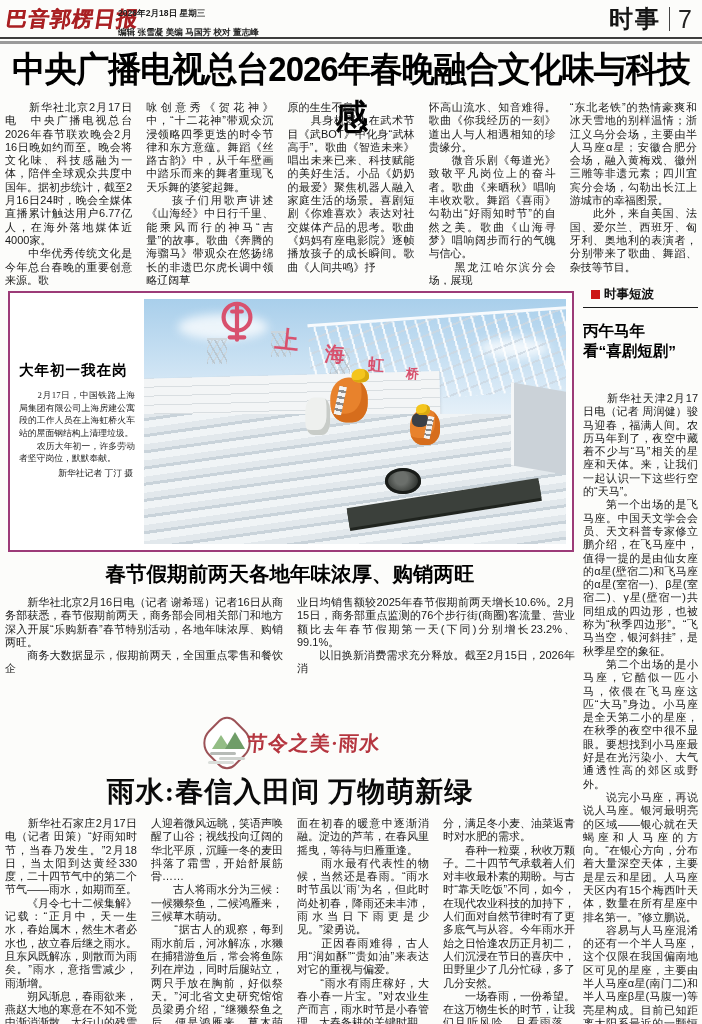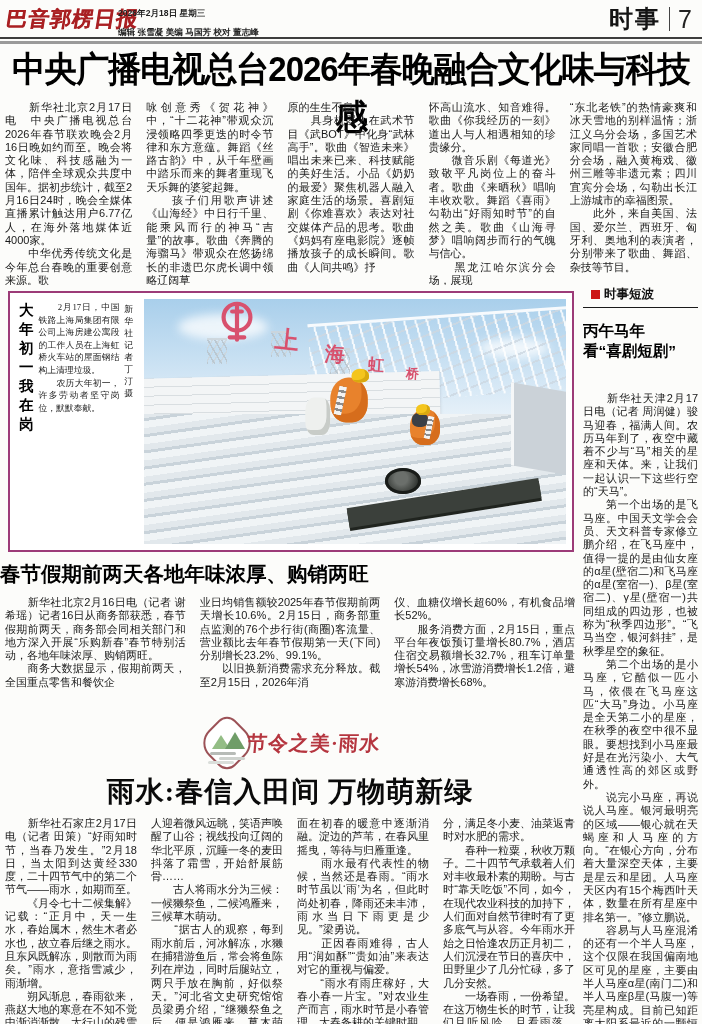--- a/index.html
+++ b/index.html
@@ -22,21 +22,21 @@
   .lead-headline{position:absolute;left:0;top:49px;width:702px;text-align:center;
     font-size:33px;font-weight:900;letter-spacing:-1px;color:#000;transform:scaleY(1.06)}
   .cols{position:absolute;display:flex;gap:14px}
   .cols>div{flex:1}
   .coltext{font-size:11px;line-height:13.3px;text-align:justify;white-space:pre-line;color:#191919;overflow:hidden}
   .lead-cols{left:5px;top:101px;width:692px;height:184px}
 
   
   .photo-box{position:absolute;left:8px;top:291px;width:566px;height:261px;background:#fff;
     border:2px solid #9c3b78;display:flex;padding:6px}
-  .caption{width:128px;display:flex;justify-content:center;padding:2px 9px 4px 3px}
+  .caption{width:128px;display:flex;flex-direction:column;justify-content:center;padding:2px 9px 4px 3px}
   .cap-title{font-size:14.5px;font-weight:900;letter-spacing:1px;margin-bottom:9px;color:#000}
   .cap-body{font-size:8.8px;line-height:12.6px;text-align:justify;white-space:pre-line;
     font-family:Liberation Serif, serif;color:#1c1c1c}
   .cap-credit{font-size:8.8px;font-family:"Liberation Serif",serif;text-align:right;margin-top:3px;padding-right:2px}
 
   .photo{flex:1;position:relative;overflow:hidden;background:linear-gradient(180deg,#a9cfeb 0%,#cfe4f4 30%,#ecf4fa 52%,#eef2f5 60%)}
   .ph-cloud{position:absolute;background:#fff;border-radius:50%;opacity:.75;filter:blur(5px)}
   .ph-truss{position:absolute;right:-6px;top:16px;width:62%;height:34%;opacity:.9;
     background:repeating-linear-gradient(78deg,rgba(255,255,255,.95) 0 2px,transparent 2px 11px),
                repeating-linear-gradient(-18deg,rgba(205,216,226,.9) 0 2px,transparent 2px 13px);
@@ -63,21 +63,21 @@
   .w-vest{position:absolute;left:2px;top:4px;width:16px;height:14px;background:#3a3f46;border-radius:40%}
   .w-sack{position:absolute;width:20px;height:30px;background:#eef0ee;border-radius:35%;
     box-shadow:inset -3px -4px 0 #c8ccc8}
   .ph-gutter{position:absolute;left:48%;top:79%;width:46%;height:8%;background:#3b403b;
     transform:rotate(-9deg);box-shadow:0 3px 0 #20241f}
   .ph-brush{position:absolute;left:57%;top:69%;width:36px;height:26px;border-radius:50%;
     background:radial-gradient(circle at 45% 40%,#6b6f6b 0 25%,#2e322e 70%);
     box-shadow:inset 0 0 0 3px #191c19}
 
   
-  .sec2-head{position:absolute;left:0;top:560px;width:580px;text-align:left;
+  .sec2-head{position:absolute;left:0;top:560px;width:580px;text-align:center;
     font-size:20.5px;font-weight:900;color:#000}
   .sec2-cols{left:5px;top:596px;width:570px;height:114px}
 
   
   .badge-row{position:absolute;left:5px;top:712px;width:570px;height:62px;
     display:flex;align-items:center;justify-content:center}
   .badge-icon{position:relative;width:56px;height:56px;flex:none}
   .bi-shape{position:absolute;inset:6px;border:2px solid #9c5257;background:#fff;
     border-radius:12px 18px 12px 18px;transform:rotate(45deg)}
   .bi-mtn{position:absolute;width:0;height:0;border-style:solid}
@@ -120,21 +120,21 @@
 <section class="cols lead-cols">
   <div class="coltext">　　新华社北京2月17日电　中央广播电视总台2026年春节联欢晚会2月16日晚如约而至。晚会将文化味、科技感融为一体，陪伴全球观众共度中国年。据初步统计，截至2月16日24时，晚会全媒体直播累计触达用户6.77亿人，在海外落地媒体近4000家。
 　　中华优秀传统文化是今年总台春晚的重要创意来源。歌</div>
   <div class="coltext">咏创意秀《贺花神》中，“十二花神”带观众沉浸领略四季更迭的时令节律和东方意蕴。舞蹈《丝路古韵》中，从千年壁画中踏乐而来的舞者重现飞天乐舞的婆娑起舞。
 　　孩子们用歌声讲述《山海经》中日行千里、能乘风而行的神马“吉量”的故事。歌曲《奔腾的海骝马》带观众在悠扬绵长的非遗巴尔虎长调中领略辽阔草</div>
   <div class="coltext">原的生生不息。
 　　具身机器人在武术节目《武BOT》中化身“武林高手”。歌曲《智造未来》唱出未来已来、科技赋能的美好生活。小品《奶奶的最爱》聚焦机器人融入家庭生活的场景。喜剧短剧《你难喜欢》表达对社交媒体产品的思考。歌曲《妈妈有座电影院》逐帧播放孩子的成长瞬间。歌曲《人间共鸣》抒</div>
   <div class="coltext">怀高山流水、知音难得。歌曲《你我经历的一刻》道出人与人相遇相知的珍贵缘分。
 　　微音乐剧《每道光》致敬平凡岗位上的奋斗者。歌曲《来晒秋》唱响丰收欢歌。舞蹈《喜雨》勾勒出“好雨知时节”的自然之美。歌曲《山海寻梦》唱响阔步而行的气魄与信心。
 　　黑龙江哈尔滨分会场，展现</div>
-  <div class="coltext">“东北老铁”的热情豪爽和冰天雪地的别样温情；浙江义乌分会场，多国艺术家同唱一首歌；安徽合肥分会场，融入黄梅戏、徽州三雕等非遗元素；四川宜宾分会场，勾勒出长江上游城市的幸福图景。
+  <div class="coltext">“东北老铁”的热情豪爽和冰天雪地的别样温情；浙江义乌分会场，主要由半人马座α星；安徽合肥分会场，融入黄梅戏、徽州三雕等非遗元素；四川宜宾分会场，勾勒出长江上游城市的幸福图景。
 　　此外，来自美国、法国、爱尔兰、西班牙、匈牙利、奥地利的表演者，分别带来了歌曲、舞蹈、杂技等节目。</div>
 </section>
 
 <section class="photo-box">
   <div class="caption">
     <div class="cap-title">大年初一我在岗</div>
     <div class="cap-body">　　2月17日，中国铁路上海局集团有限公司上海房建公寓段的工作人员在上海虹桥火车站的屋面钢结构上清理垃圾。
 　　农历大年初一，许多劳动者坚守岗位，默默奉献。</div>
     <div class="cap-credit">新华社记者 丁汀 摄</div>
   </div>
@@ -174,22 +174,20 @@
     <div class="ph-brush"></div>
   </div>
 </section>
 
 <h2 class="sec2-head">春节假期前两天各地年味浓厚、购销两旺</h2>
 <section class="cols sec2-cols">
   <div class="coltext">　　新华社北京2月16日电（记者 谢希瑶）记者16日从商务部获悉，春节假期前两天，商务部会同相关部门和地方深入开展“乐购新春”春节特别活动，各地年味浓厚、购销两旺。
 　　商务大数据显示，假期前两天，全国重点零售和餐饮企</div>
   <div class="coltext">业日均销售额较2025年春节假期前两天增长10.6%。2月15日，商务部重点监测的76个步行街(商圈)客流量、营业额比去年春节假期第一天(下同)分别增长23.2%、99.1%。
 　　以旧换新消费需求充分释放。截至2月15日，2026年消</div>
-  <div class="coltext">仪、血糖仪增长超60%，有机食品增长52%。
-　　服务消费方面，2月15日，重点平台年夜饭预订量增长80.7%，酒店住宿交易额增长32.7%，租车订单量增长54%，冰雪游消费增长1.2倍，避寒游消费增长68%。</div>
 </section>
 
 <div class="badge-row">
   <span class="badge-icon">
     <span class="bi-shape"></span>
     <span class="bi-mtn bi-mtn1"></span>
     <span class="bi-mtn bi-mtn2"></span>
     <span class="bi-cloud"></span>
   </span>
   <span class="badge-label">节令之美·雨水</span>

